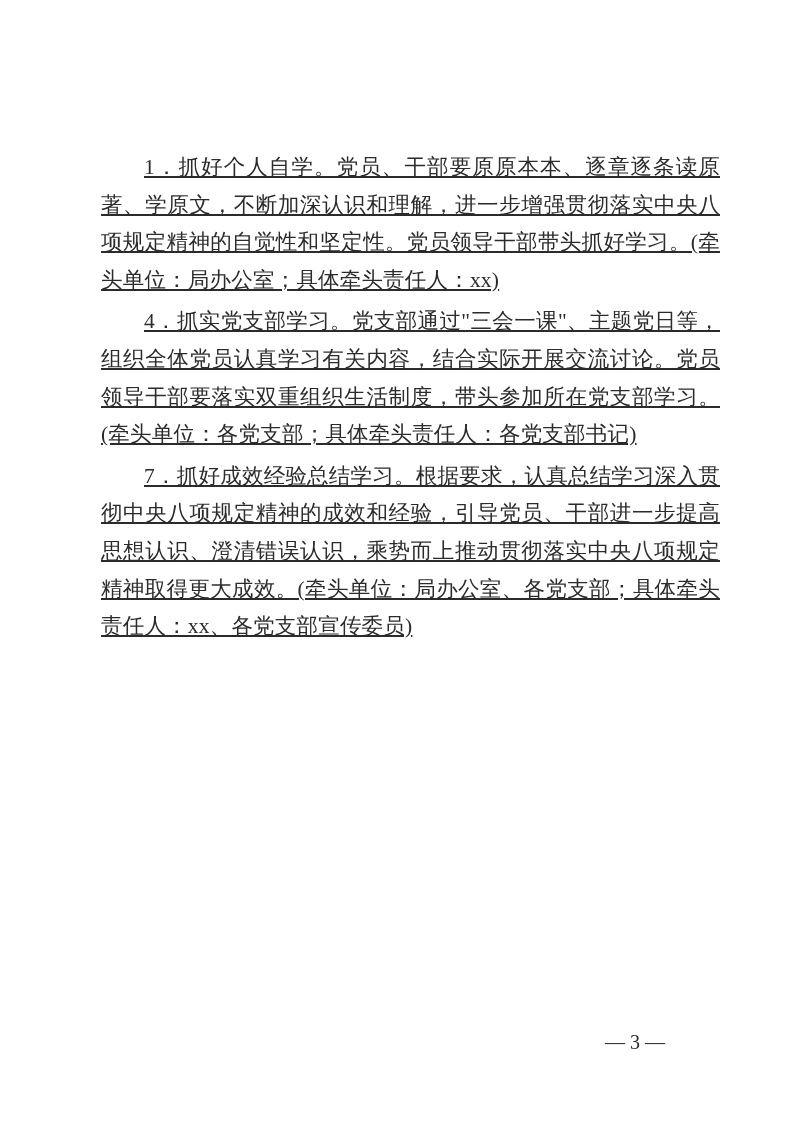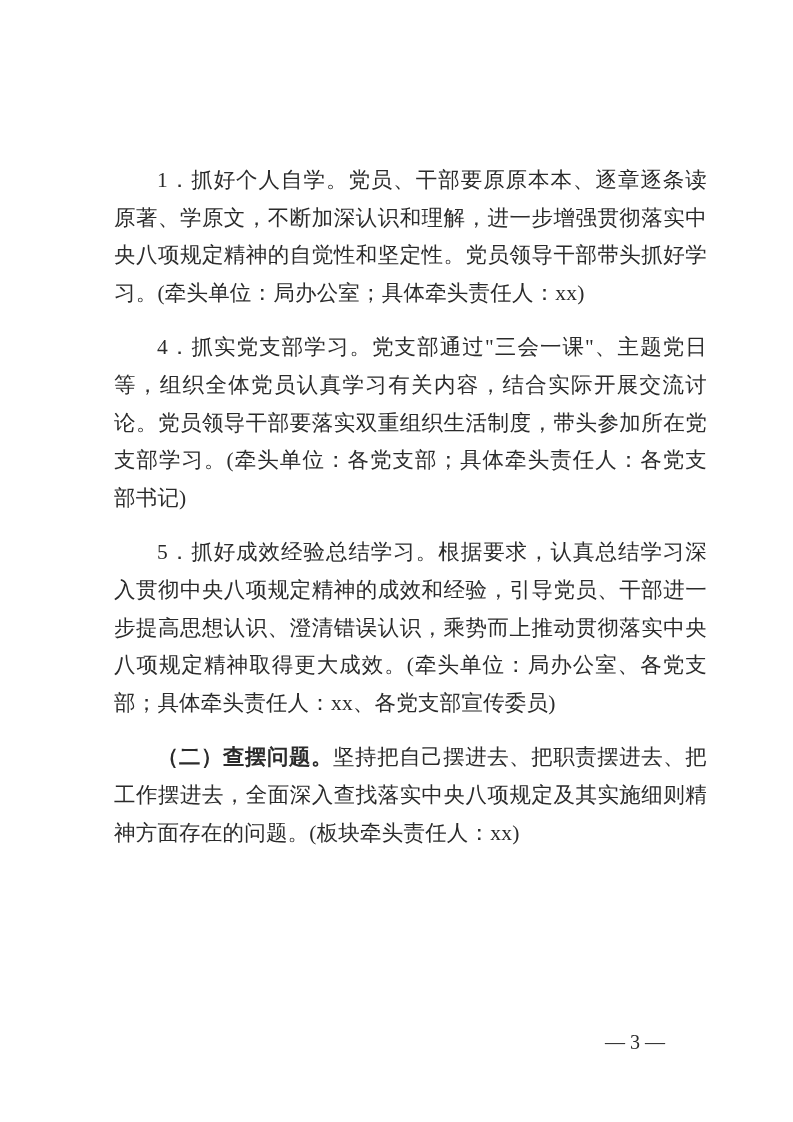--- a/index.html
+++ b/index.html
@@ -20,23 +20,24 @@
     left: 97px;
     top: 145px;
     width: 627px;
     color: #2b2b2b;
     font-size: 21.5px;
     line-height: 37.6px;
     text-align: justify;
     letter-spacing: 0.2px;
   }
   .para {
-    margin: 17px;
+    margin: 4px;
     padding: 0;
     text-indent: 2em;
+    text-decoration: underline;
   }
   .para-lead {
     font-weight: bold;
   }
   .page-footer {
     position: absolute;
     top: 1030px;
     left: 594px;
     width: 82px;
     color: #2b2b2b;
@@ -52,21 +53,20 @@
 <div class="page">
 
   <div class="doc-body">
 
     <p class="para"><span class="para-lead"></span><span>1．抓好个人自学。党员、干部要原原本本、逐章逐条读原著、学原文，不断加深认识和理解，进一步增强贯彻落实中央八项规定精神的自觉性和坚定性。党员领导干部带头抓好学习。(牵头单位：局办公室；具体牵头责任人：xx)</span></p>
 
 
 
     <p class="para"><span class="para-lead"></span><span>4．抓实党支部学习。党支部通过"三会一课"、主题党日等，组织全体党员认真学习有关内容，结合实际开展交流讨论。党员领导干部要落实双重组织生活制度，带头参加所在党支部学习。(牵头单位：各党支部；具体牵头责任人：各党支部书记)</span></p>
 
-    <p class="para"><span class="para-lead"></span><span>5．抓好成效经验总结学习。根据要求，认真总结学习深入贯彻中央八项规定精神的成效和经验，引导党员、干部进一步提高思想认识、澄清错误认识，乘势而上推动贯彻落实中央八项规定精神取得更大成效。(牵头单位：局办公室、各党支部；具体牵头责任人：xx、各党支部宣传委员)</span></p>
+    <p class="para"><span class="para-lead"></span><span>7．抓好成效经验总结学习。根据要求，认真总结学习深入贯彻中央八项规定精神的成效和经验，引导党员、干部进一步提高思想认识、澄清错误认识，乘势而上推动贯彻落实中央八项规定精神取得更大成效。(牵头单位：局办公室、各党支部；具体牵头责任人：xx、各党支部宣传委员)</span></p>
 
-    <p class="para"><span class="para-lead">（二）查摆问题。</span><span>坚持把自己摆进去、把职责摆进去、把工作摆进去，全面深入查找落实中央八项规定及其实施细则精神方面存在的问题。(板块牵头责任人：xx)</span></p>
 
   </div>
 
   <div class="page-footer">— 3 —</div>
 
 </div>
 
 </body></html>

